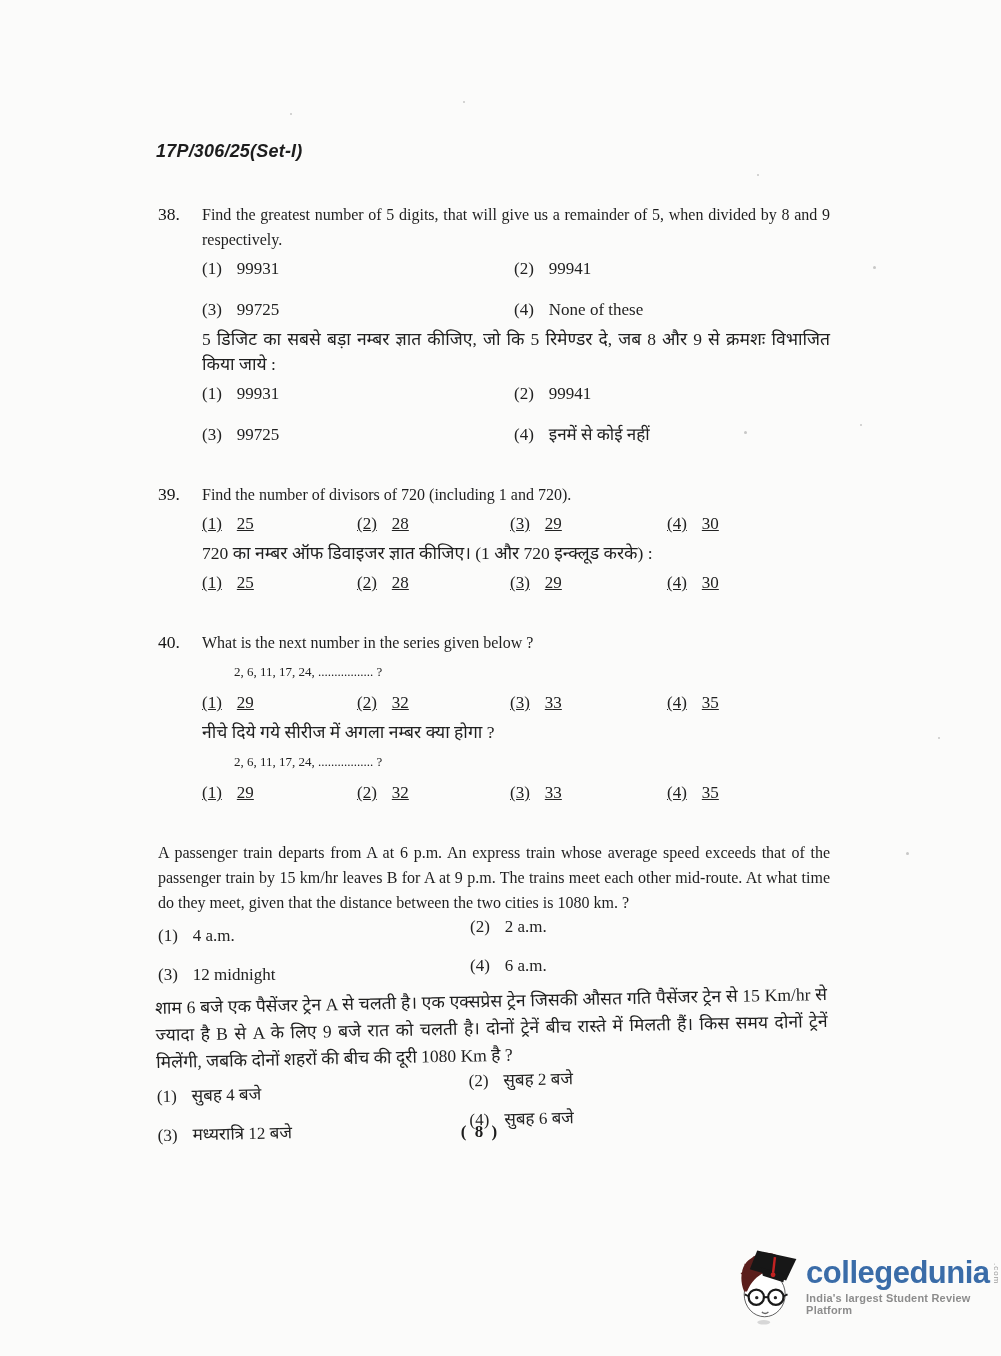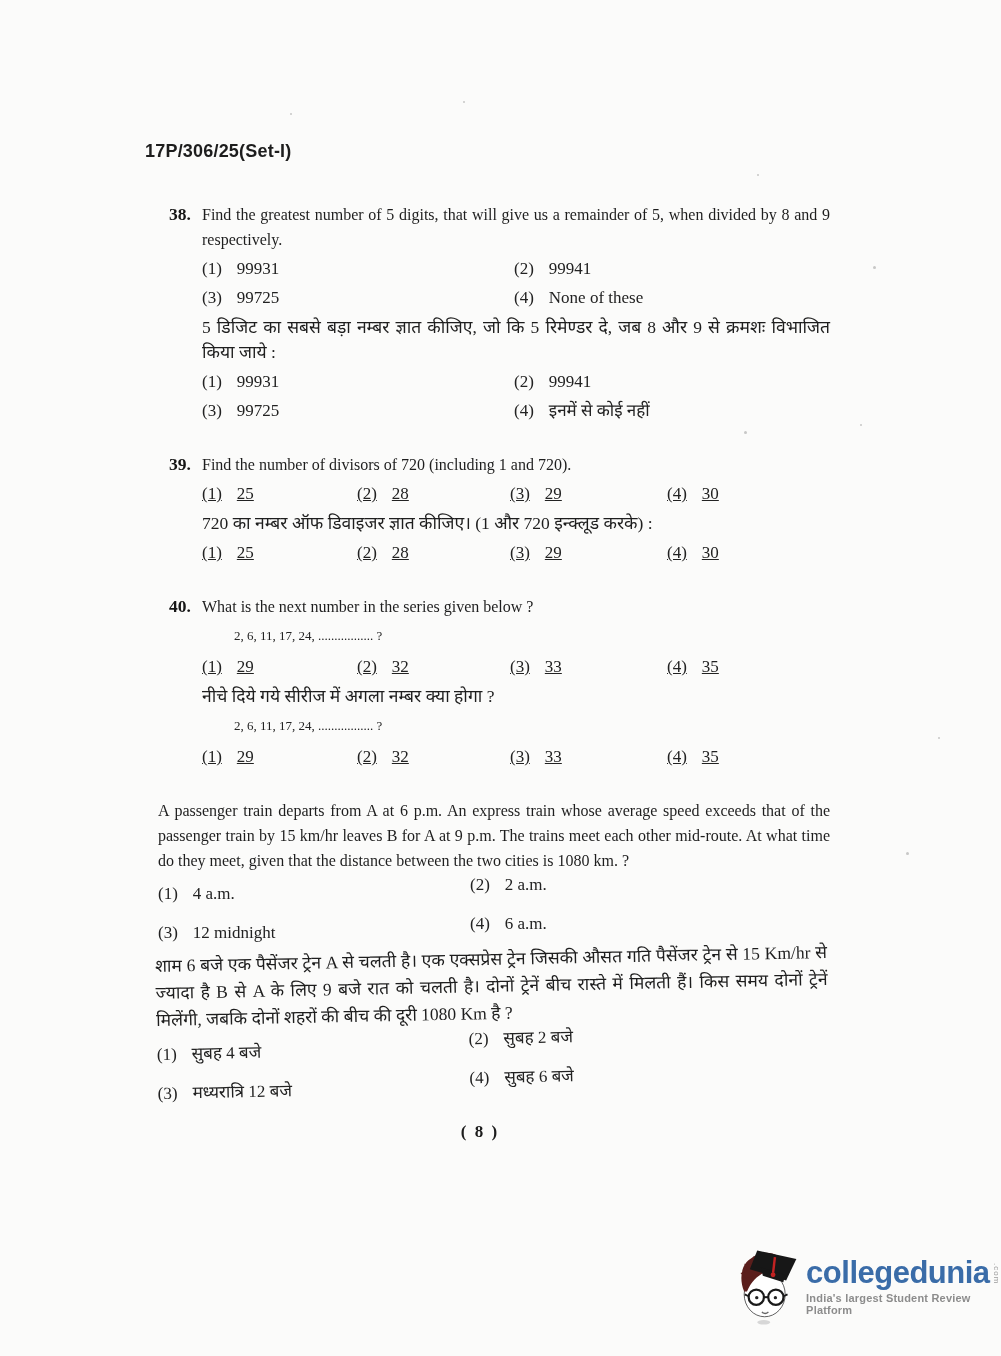--- a/index.html
+++ b/index.html
@@ -3,37 +3,37 @@
 <meta charset="utf-8">
 <style>
   html,body { margin:0; padding:0; background:#e9e9e9; }
   .paper {
     position:relative; width:1001px; height:1356px;
     background:#fbfbfa; overflow:hidden;
     font-family:"Liberation Serif", "DejaVu Serif", serif;
     color:#222;
   }
   .header-code {
-    position:absolute; left:145px; top:141px;
+    position:absolute; left:156px; top:141px;
     font-family:"Liberation Sans", sans-serif;
-    font-weight:bold; font-size:18px; color:#1d1d1d;
+    font-weight:bold; font-style:italic; font-size:18px; color:#1d1d1d;
     letter-spacing:0.2px;
     text-align:center;
   }
   .content { position:absolute; left:158px; top:202px; width:672px; }
   .q { display:flex; }
-  .q + .q { margin-top:24px; }
-  .qnum { width:44px; flex:none; font-weight:bold; font-size:17.5px; line-height:25px; color:#161616;text-align:center; }
+  .q + .q { margin-top:30px; }
+  .qnum { width:44px; flex:none; font-weight:normal; font-size:17.5px; line-height:25px; color:#161616; }
   .qbody { flex:1; min-width:0; }
   .qtext { margin:0 0 4px; font-size:16px; line-height:25px; color:#1e1e1e; }
   .qtext.just { text-align:justify; }
   .hindi { margin-top:4px; font-size:17.5px; }
   .series { margin:1px 0 6px 32px; font-size:13px; line-height:25px; }
   .opts { display:grid; margin:0 0 5px; }
-  .opts2 { grid-template-columns:312px 1fr; row-gap:4px; }
+  .opts2 { grid-template-columns:312px 1fr; row-gap:16px; }
   .opts4 { grid-template-columns:155px 153px 157px 1fr;text-decoration:underline; }
   .opts.roomy { row-gap:14px; margin-top:8px; margin-bottom:8px; }
   .opt { font-size:17px; line-height:25px; white-space:nowrap; }
   .stagger .opt:nth-child(even) { transform:translateY(-9px); }
   .olab { margin-right:15px; }
   .tilt { transform:rotate(-1.2deg); transform-origin:0 100%; }
   .hindi-lines { line-height:27px; }
   .page-num {
     position:absolute; left:0; top:1122px; width:960px; text-align:center;
     font-size:17px; font-weight:600; letter-spacing:2px; color:#1c1c1c;

